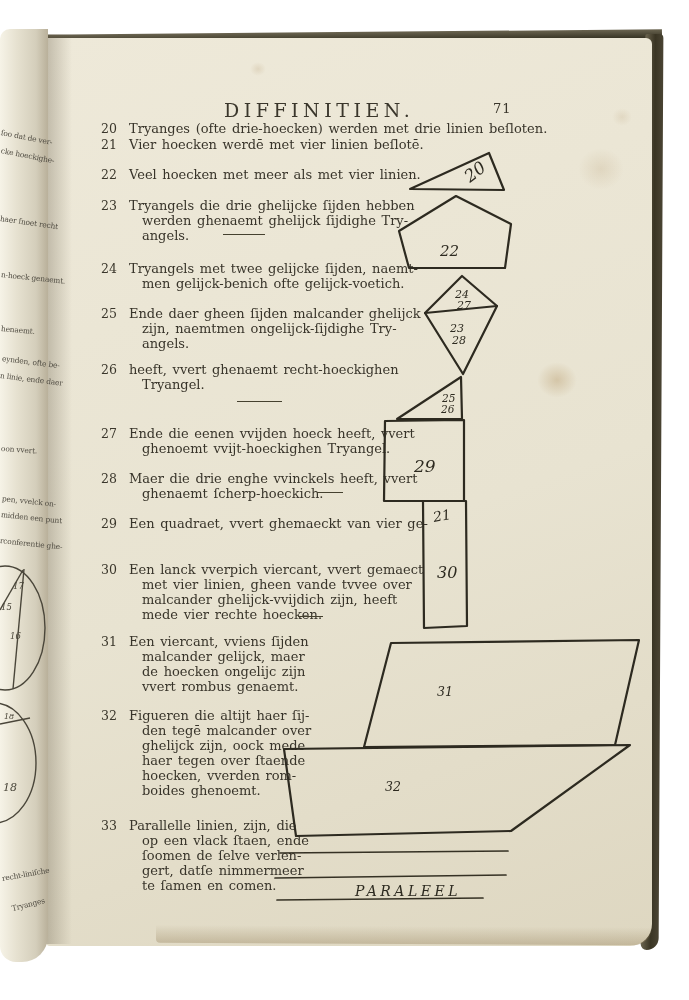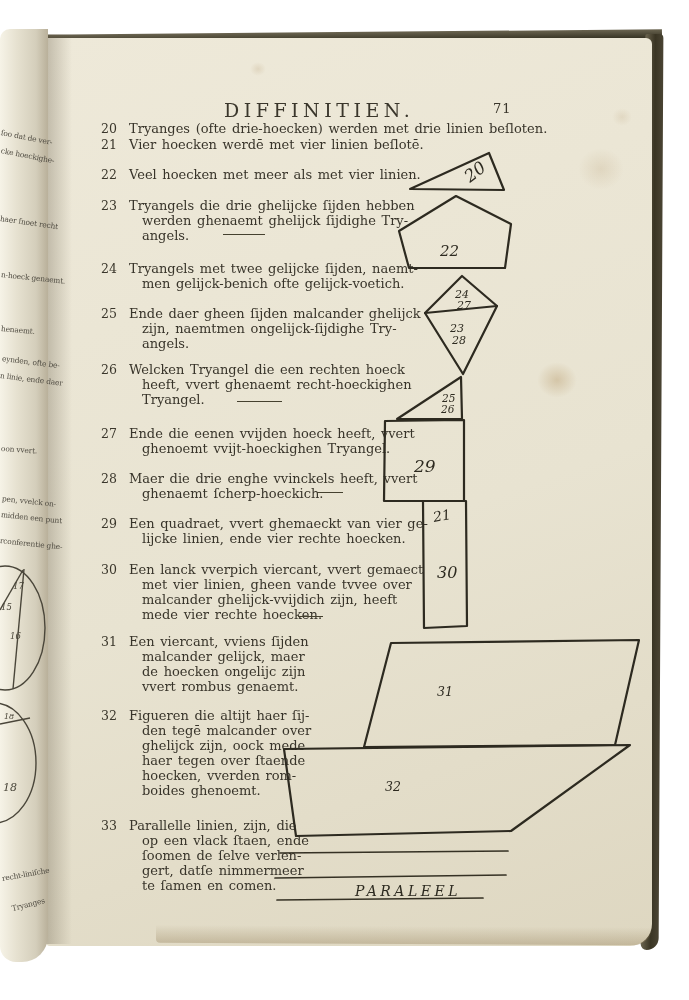--- a/index.html
+++ b/index.html
@@ -134,21 +134,20 @@
     <span class="num">25</span>
     <div class="txt">
         <div>Ende daer gheen ſijden malcander ghelijck</div>
         <div>zijn, naemtmen ongelijck-ſijdighe Try-</div>
         <div>angels.</div>
       </div>
   </div>
   <div class="item" style="top:362px">
     <span class="num">26</span>
     <div class="txt">
-        <div>Welcken Tryangel die een rechten hoeck</div>
         <div>heeft, vvert ghenaemt recht-hoeckighen</div>
         <div>Tryangel.</div>
       </div>
   </div>
   <div class="item" style="top:426px">
     <span class="num">27</span>
     <div class="txt">
         <div>Ende die eenen vvijden hoeck heeft, vvert</div>
         <div>ghenoemt vvijt-hoeckighen Tryangel.</div>
       </div>
@@ -157,21 +156,20 @@
     <span class="num">28</span>
     <div class="txt">
         <div>Maer die drie enghe vvinckels heeft, vvert</div>
         <div>ghenaemt ſcherp-hoeckich.</div>
       </div>
   </div>
   <div class="item" style="top:516px">
     <span class="num">29</span>
     <div class="txt">
         <div>Een quadraet, vvert ghemaeckt van vier ge-</div>
-        <div>lijcke linien, ende vier rechte hoecken.</div>
       </div>
   </div>
   <div class="item" style="top:562px">
     <span class="num">30</span>
     <div class="txt">
         <div>Een lanck vverpich viercant, vvert gemaect</div>
         <div>met vier linien, gheen vande tvvee over</div>
         <div>malcander ghelijck-vvijdich zijn, heeft</div>
         <div>mede vier rechte hoecken.</div>
       </div>

